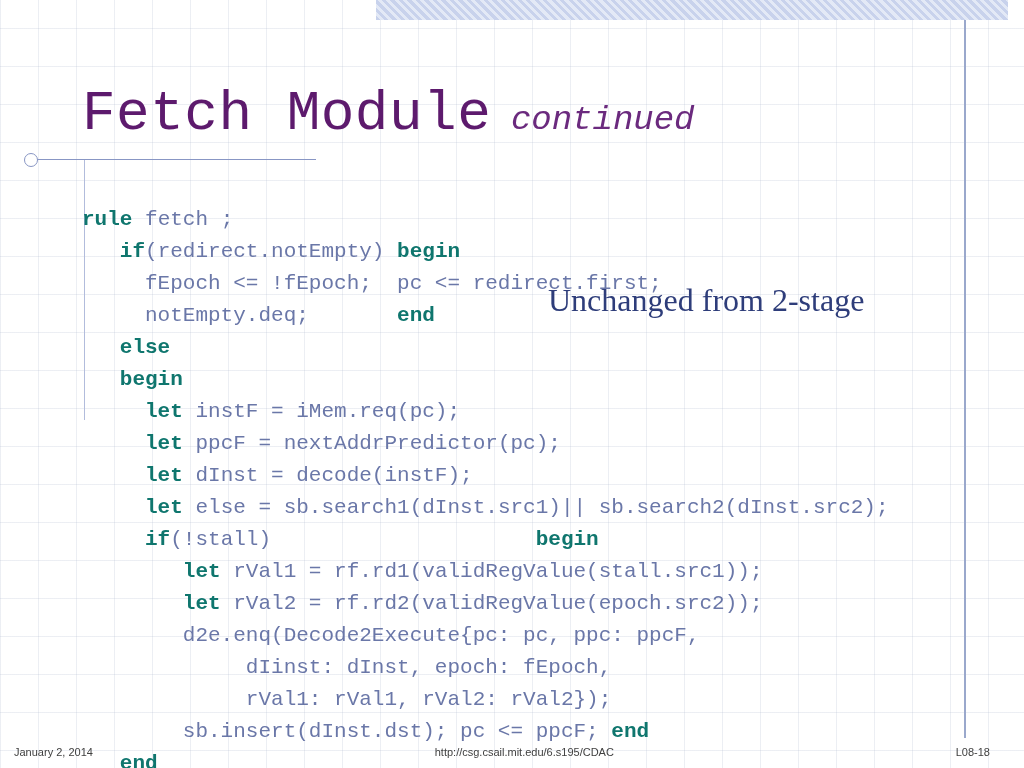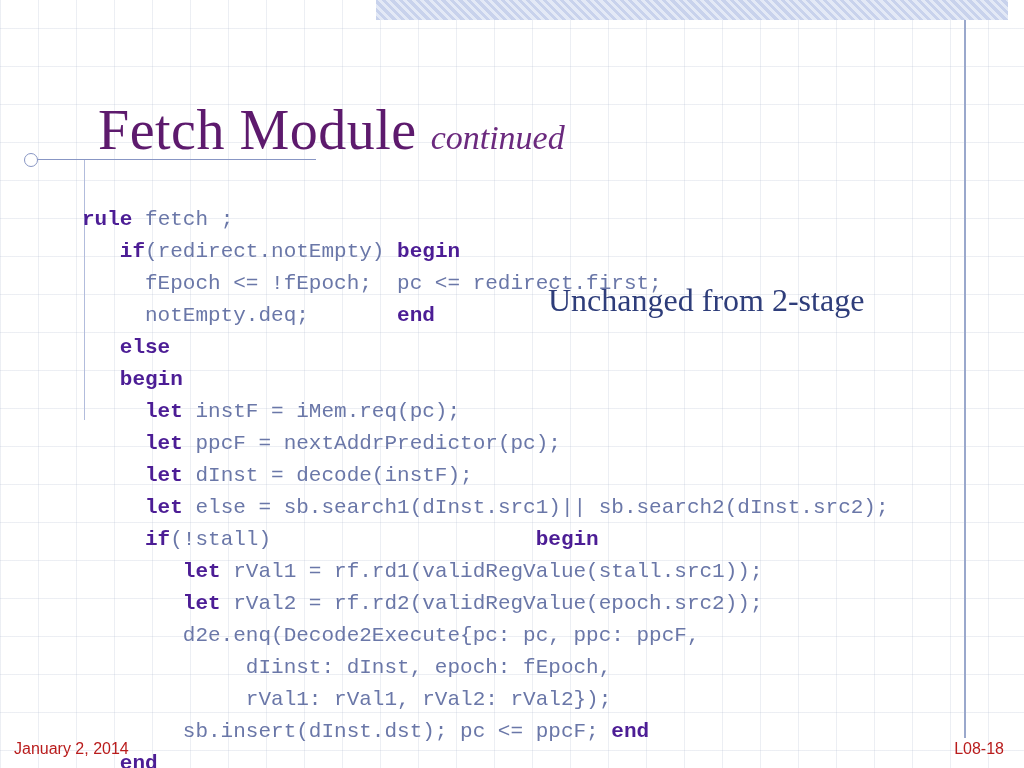--- a/index.html
+++ b/index.html
@@ -28,24 +28,23 @@
   }
   
   .rightline {
     position: absolute;
     top: 20px; right: 58px; width: 2px; height: 718px;
     background: #9aa8cc;
   }
   
   .title {
     position: absolute;
-    top: 82px; left: 98px;
-    font-family: Liberation Serif, serif;
+    top: 82px; left: 82px;
+    font-family: Liberation Mono, monospace;
     color: #5d1a6d;
-    margin-top: 16px;
   }
   .title .main {
     font-size: 56px;
     letter-spacing: 0.5px;
   }
   .title .sub {
     font-size: 34px;
     font-style: italic;
     color: #6b2a7e;
     margin-left: 10px;
@@ -74,37 +73,37 @@
   
   .code {
     position: absolute;
     top: 172px; left: 82px;
     font-family: "Courier New", Courier, monospace;
     font-size: 21px;
     line-height: 32px;
     color: #6a77a8;
     white-space: pre;
   }
-  .kw { font-weight: bold; color: #4c1d95; }
+  .kw { font-weight: bold; color: #0f766e; }
   
   .annot {
     position: absolute;
     top: 282px; left: 548px;
     font-family: "Comic Sans MS", "Comic Sans", cursive;
     font-size: 32px;
     color: #2e3d7a;
   }
   
   .footer {
     position: absolute;
     bottom: 10px; left: 0; right: 0;
     display: flex; justify-content: space-between;
-    padding: 0 20px 0 14px;
-    font-size: 16px;
-    color: #b91c1c;
+    padding: 0 34px 0 14px;
+    font-size: 11px;
+    color: #404040;
     font-family: Verdana, Geneva, sans-serif;
   }
 </style>
 </head>
 <body>
 
 <div class="grid"></div>
 <div class="topbar"></div>
 <div class="rightline"></div>
 
@@ -134,14 +133,15 @@
 <span>             dIinst: dInst, epoch: fEpoch,</span>
 <span>             rVal1: rVal1, rVal2: rVal2});</span>
 <span><span>        sb.insert(dInst.dst); pc &lt;= ppcF; </span><span class="kw">end</span></span>
 <span><span>   </span><span class="kw">end</span></span>
 </div>
 
 <div class="annot">Unchanged from 2-stage</div>
 
 <div class="footer">
   <span>January 2, 2014</span>
+  <span>http://csg.csail.mit.edu/6.s195/CDAC</span>
   <span>L08-18</span>
 </div>
 
 </body></html>

